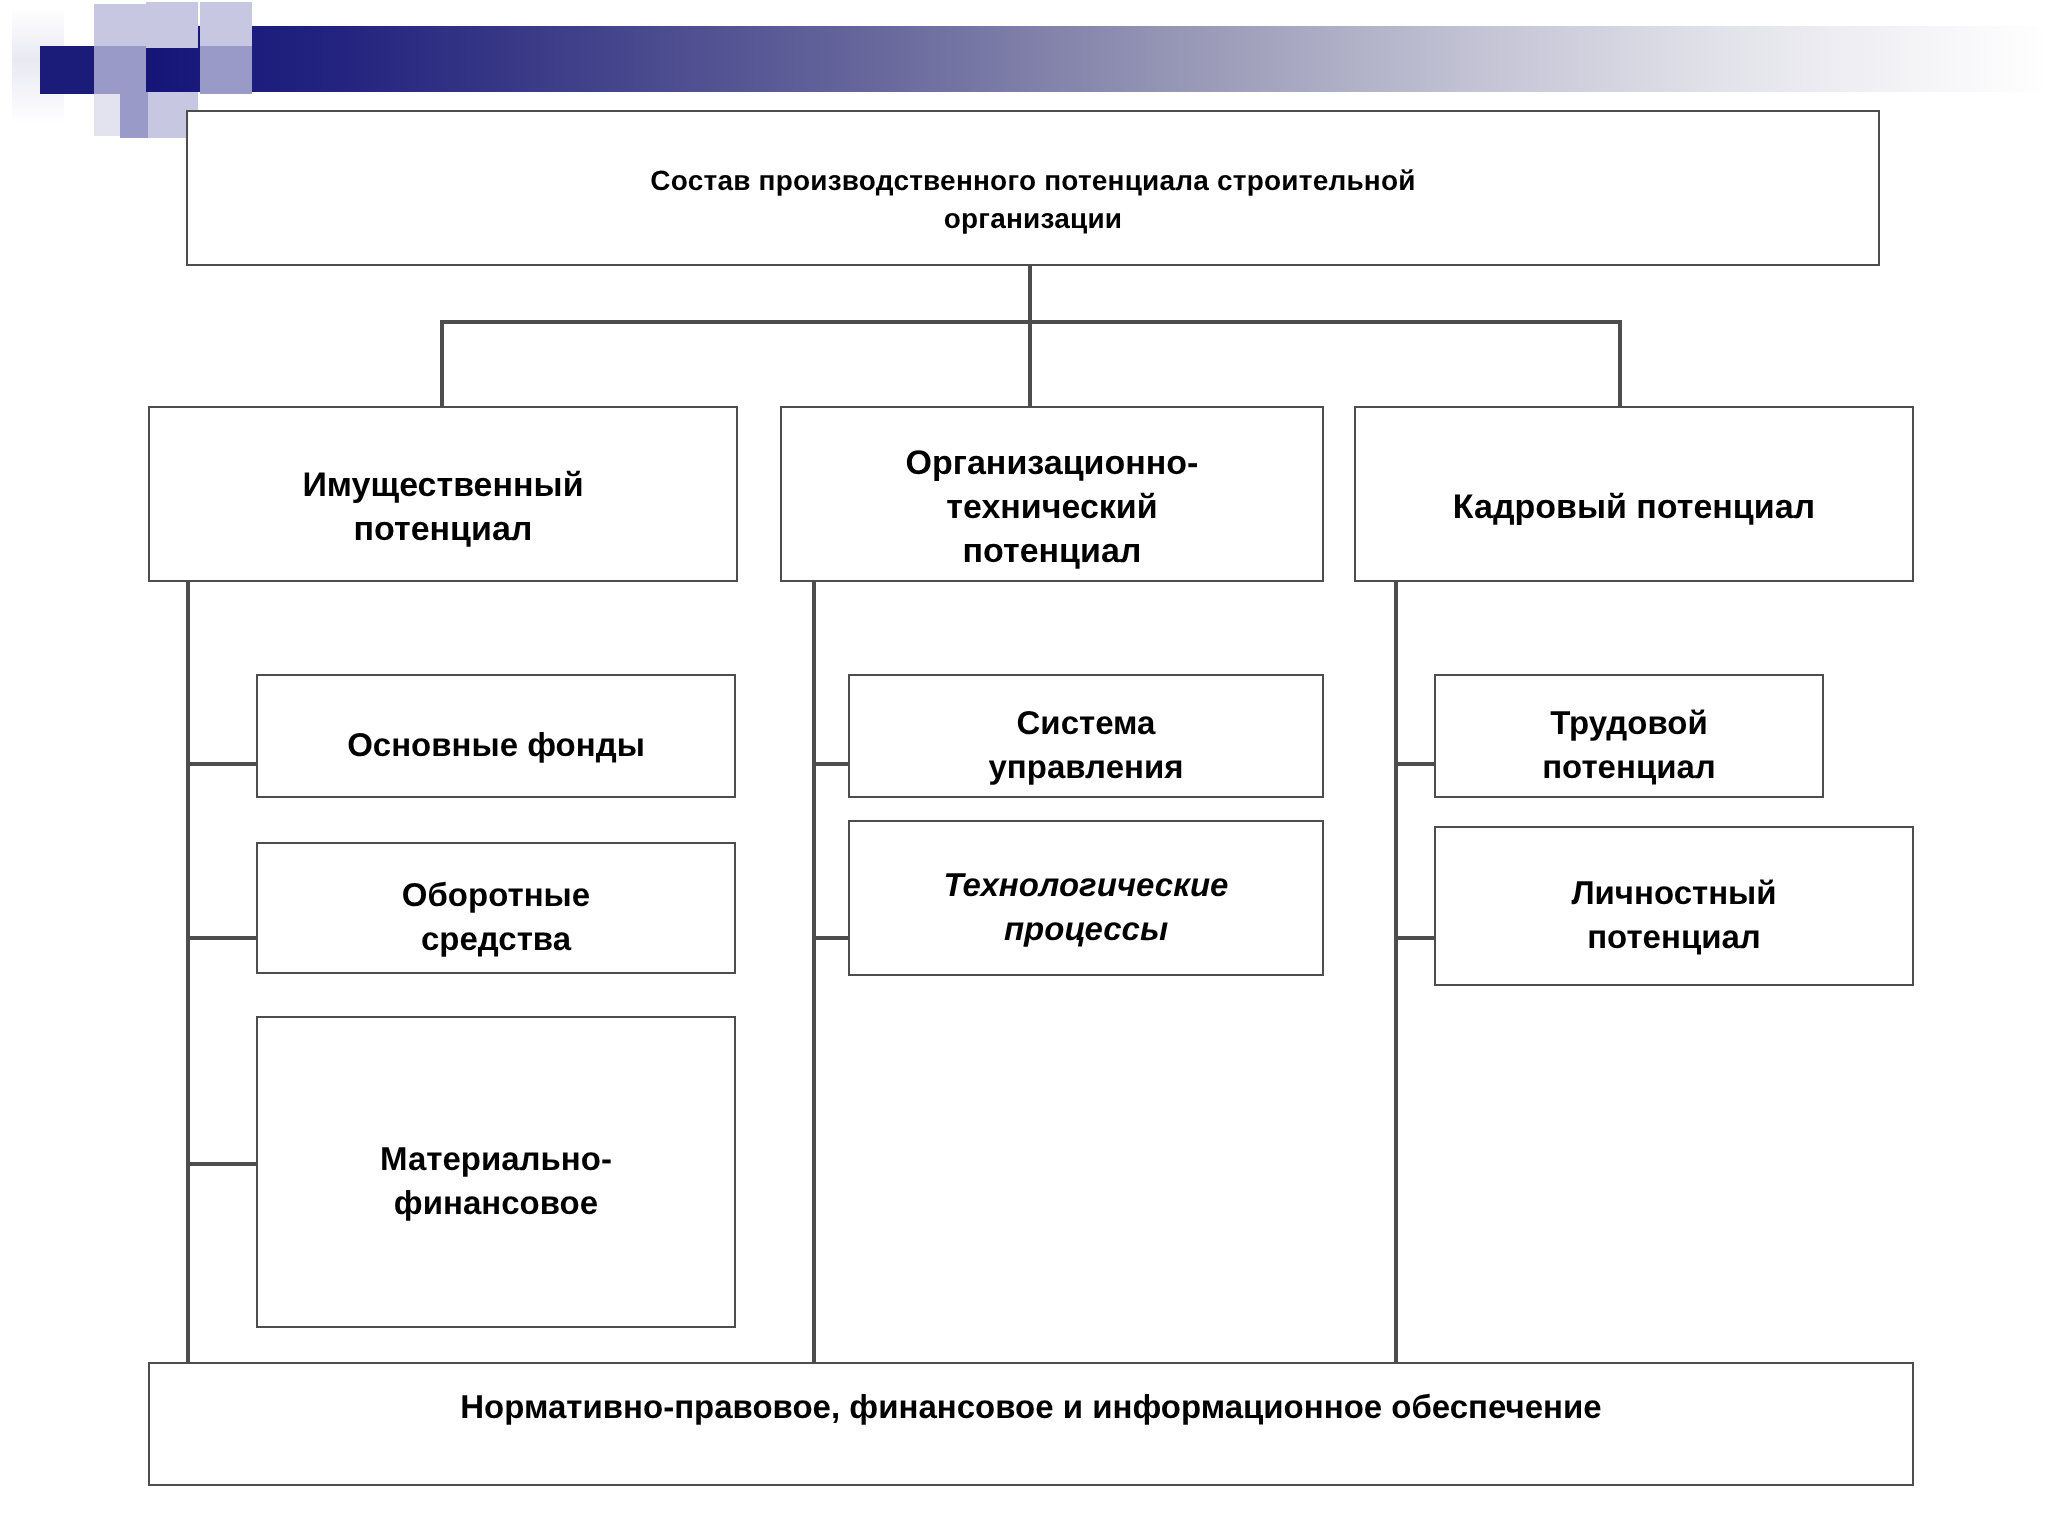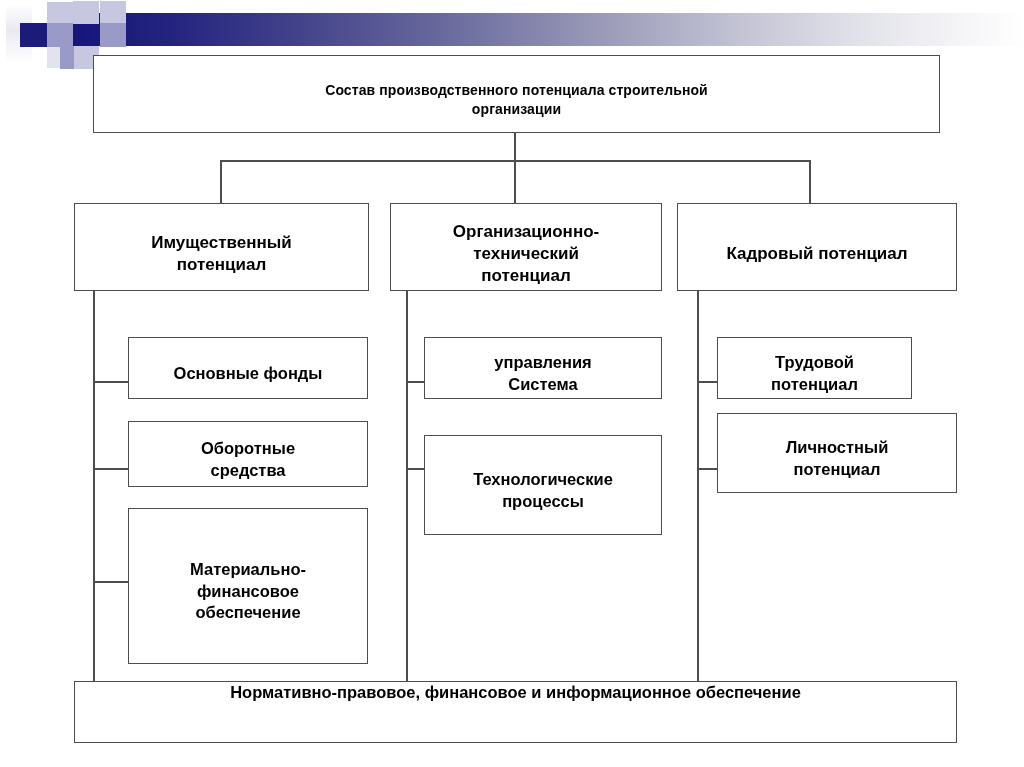--- a/index.html
+++ b/index.html
@@ -76,20 +76,21 @@
     padding-right: 6px;
   }
   .box-l3 {
     font-size: 16.5px;
     padding-top: 11px;
     padding-left: 6px;
     padding-right: 6px;
   }
   .box-footer {
     font-size: 16.5px;
+    padding-top: 12px;
     align-items: flex-start;
   }
   .box span {
     display: block;
     width: 100%;
   }
 
   
   .ln {
     position: absolute;
@@ -180,32 +181,31 @@
     <div style="width:100%;">
       <span>Оборотные</span>
       <span>средства</span>
     </div>
   </div>
 
   <div class="box box-l3" style="left:128px; top:508px; width:240px; height:156px;">
     <div style="width:100%;">
       <span>Материально-</span>
       <span>финансовое</span>
-      <span>обеспечение</span>
     </div>
   </div>
 
   <div class="box box-l3" style="left:424px; top:337px; width:238px; height:62px;">
     <div style="width:100%;">
+      <span>Система</span>
       <span>управления</span>
-      <span>Система</span>
-    </div>
-  </div>
-
-  <div class="box box-l3" style="left:424px; top:435px; width:238px; height:100px;">
+    </div>
+  </div>
+
+  <div class="box box-l3" style="left:424px; top:410px; width:238px; height:78px;font-style:italic;">
     <div style="width:100%;">
       <span>Технологические</span>
       <span>процессы</span>
     </div>
   </div>
 
   <div class="box box-l3" style="left:717px; top:337px; width:195px; height:62px;">
     <div style="width:100%;">
       <span>Трудовой</span>
       <span>потенциал</span>

